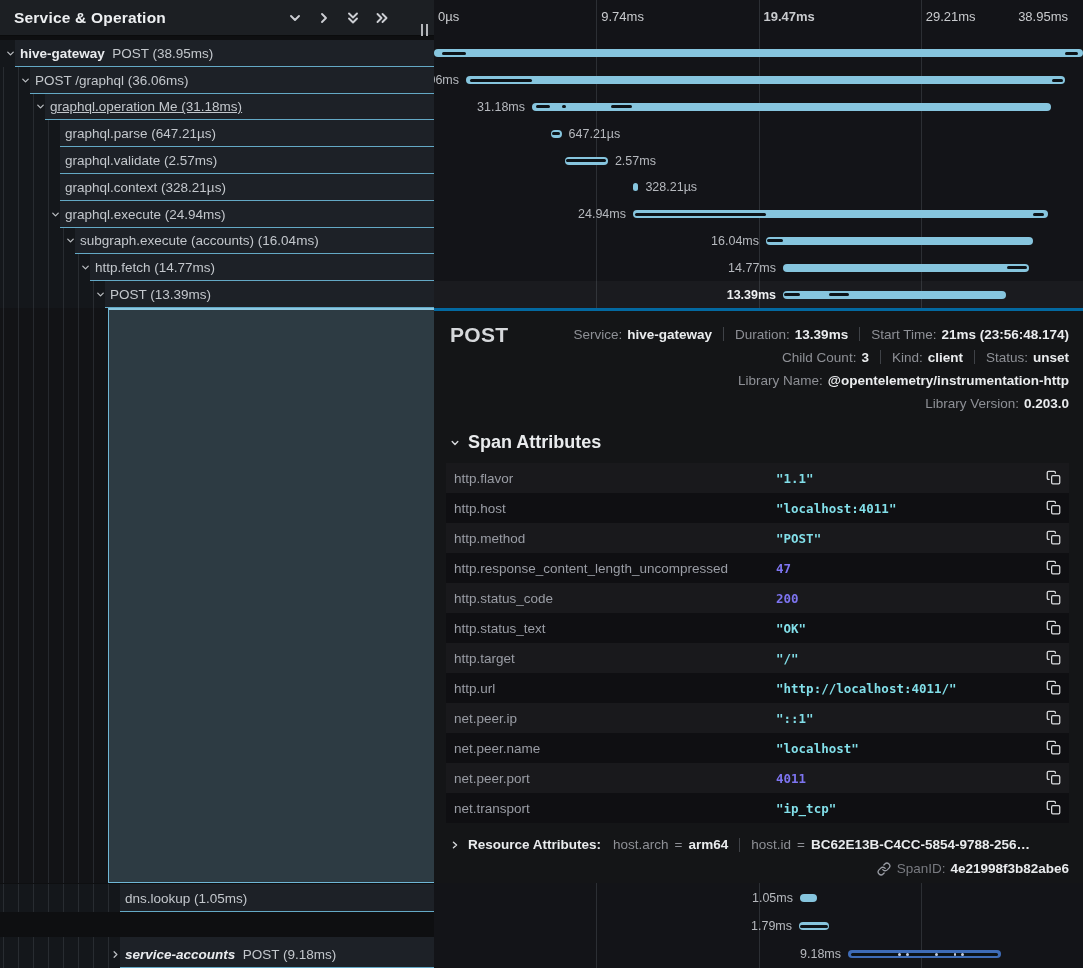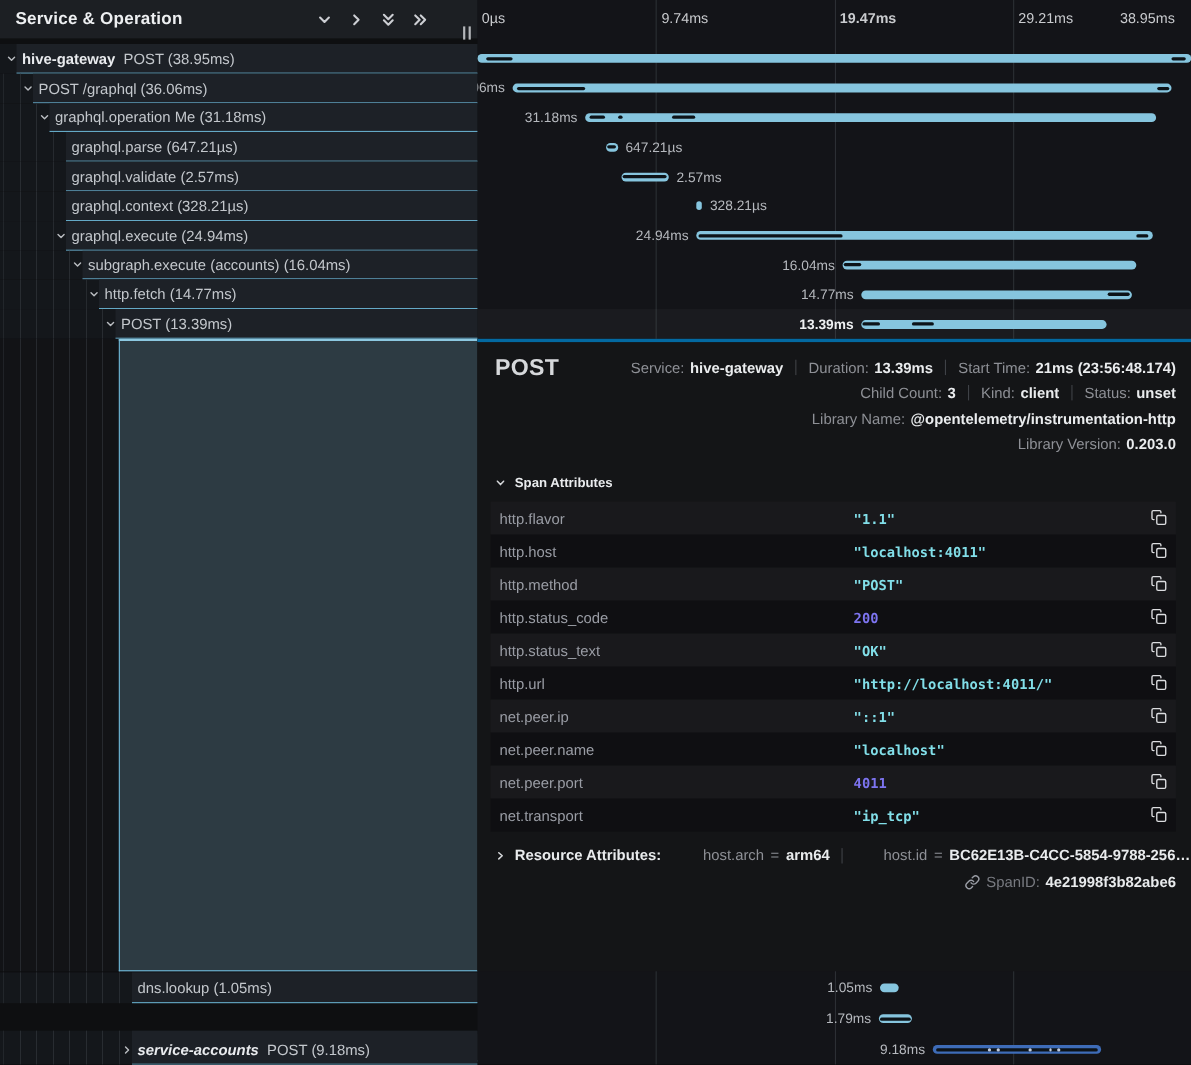--- a/index.html
+++ b/index.html
@@ -59,38 +59,38 @@
   .dp-head { position:relative; padding:12px 14px 0 16px; min-height:96px; }
   .dp-title { position:absolute; left:16px; top:12px; font-size:21px; font-weight:600; color:#d6d8db; letter-spacing:.3px; }
   .dp-meta { display:flex; flex-direction:column; align-items:flex-end; gap:1px; }
   .meta-line { display:flex; align-items:center; height:22px; font-size:13.5px; white-space:nowrap; }
   .meta-line .ml { color:#8e9096; margin-right:5px; }
   .meta-line .mv { color:#eaecee; font-weight:700; }
   .meta-div { display:inline-block; width:1px; height:14px; background:#3f4247; margin:0 11px; }
 
   .attr-head { display:flex; align-items:center; gap:8px; margin:18px 0 0 16px; cursor:pointer; }
   .attr-head .chev { width:10px; height:10px; color:#d6d8db; }
-  .attr-head .t { font-size:12px; font-weight:700; color:#e9ebed; }
+  .attr-head .t { font-size:18px; font-weight:700; color:#e9ebed; }
 
   .attr-table { margin:10px 14px 0 12px; }
   .attr-row { position:relative; height:30px; display:flex; align-items:center; }
   .attr-row:nth-child(odd) { background:#19191c; }
   .attr-row:nth-child(even) { background:#0f0f12; }
   .attr-key { margin-left:8px; font-size:13.5px; color:#9a9da5; }
   .attr-val { position:absolute; left:330px; font-family:"DejaVu Sans Mono", monospace; font-size:12.5px; font-weight:700; }
   .attr-val.string { color:#82dfe9; }
   .attr-val.number { color:#7d74f0; }
   .copy-btn { position:absolute; right:8px; top:7px; width:16px; height:16px; color:#dcdde0;
               background:none; border:none; cursor:pointer; padding:0; }
   .copy-btn svg { width:15px; height:15px; }
 
   .res-line { display:flex; align-items:center; margin:14px 0 0 16px; font-size:13.5px; white-space:nowrap; }
   .res-line .chev { width:10px; height:10px; color:#d6d8db; margin-right:8px; }
   .res-line .t { font-weight:700; color:#e9ebed; margin-right:12px; }
-  .res-line .rk { color:#8e9096;margin-left:26px; }
+  .res-line .rk { color:#8e9096; }
   .res-line .req { color:#8e9096; margin:0 6px; }
   .res-line .rv { color:#e9ebed; font-weight:700; }
 
   .spanid-line { display:flex; align-items:center; justify-content:flex-end; margin:9px 14px 0 0; font-size:13.5px; }
   .spanid-line .lnk { width:14px; height:14px; color:#9a9da5; margin-right:6px; }
   .spanid-line .sl { color:#787a80; margin-right:5px; }
   .spanid-line .sv { color:#e9ebed; font-weight:700; }
 </style>
 </head>
 <body>
@@ -163,21 +163,21 @@
           <div class="mark" style="left: 97.8%; width: 1.8%;"></div>
         </div>
         <span class="tl-label" style="right: calc(95.07% + 7px);">36.06ms</span>
       </div>
       <div class="tree-row" style="top: 93.6px; height: 26.8px;">
         <div class="rowbg" style="left: 45px;"></div>
         <div class="guides" style="width: 31px;"></div>
         <svg viewBox="0 0 16 16" class="chev" fill="none" stroke="currentColor" stroke-width="1.9" stroke-linecap="round" stroke-linejoin="round" style="left: 35px;">
           <path d="M4 6 l4 4 4 -4"></path>
         </svg>
-        <span class="lbl" style="left: 50px;">graphql.operation Me (31.18ms)</span>
+        <span class="lbl" style="left: 50px; text-decoration: underline;">graphql.operation Me (31.18ms)</span>
         <div class="row-line" style="left: 45px;"></div>
       </div>
       <div class="tl-row" style="top: 93.6px; height: 26.8px;">
         <div class="bar" style="left: 15.1%; width: 80%;">
           <div class="mark" style="left: 0.8%; width: 2.7%;"></div>
           <div class="mark" style="left: 5.8%; width: 0.7%;"></div>
           <div class="mark" style="left: 15.2%; width: 4%;"></div>
         </div>
         <span class="tl-label" style="right: calc(84.9% + 7px);">31.18ms</span>
       </div>
@@ -385,30 +385,46 @@
         </div>
         <div class="attr-row">
           <span class="attr-key">http.method</span>
           <span class="attr-val string">"POST"</span>
           <button class="copy-btn"><svg viewBox="0 0 24 24" fill="none" stroke="currentColor" stroke-width="2" stroke-linecap="round" stroke-linejoin="round">
               <rect x="9" y="9" width="13" height="13" rx="2"></rect>
               <path d="M5 15H4a2 2 0 0 1-2-2V4a2 2 0 0 1 2-2h9a2 2 0 0 1 2 2v1"></path>
             </svg></button>
         </div>
         <div class="attr-row">
+          <span class="attr-key">http.response_content_length_uncompressed</span>
+          <span class="attr-val number">47</span>
+          <button class="copy-btn"><svg viewBox="0 0 24 24" fill="none" stroke="currentColor" stroke-width="2" stroke-linecap="round" stroke-linejoin="round">
+              <rect x="9" y="9" width="13" height="13" rx="2"></rect>
+              <path d="M5 15H4a2 2 0 0 1-2-2V4a2 2 0 0 1 2-2h9a2 2 0 0 1 2 2v1"></path>
+            </svg></button>
+        </div>
+        <div class="attr-row">
           <span class="attr-key">http.status_code</span>
           <span class="attr-val number">200</span>
           <button class="copy-btn"><svg viewBox="0 0 24 24" fill="none" stroke="currentColor" stroke-width="2" stroke-linecap="round" stroke-linejoin="round">
               <rect x="9" y="9" width="13" height="13" rx="2"></rect>
               <path d="M5 15H4a2 2 0 0 1-2-2V4a2 2 0 0 1 2-2h9a2 2 0 0 1 2 2v1"></path>
             </svg></button>
         </div>
         <div class="attr-row">
           <span class="attr-key">http.status_text</span>
           <span class="attr-val string">"OK"</span>
+          <button class="copy-btn"><svg viewBox="0 0 24 24" fill="none" stroke="currentColor" stroke-width="2" stroke-linecap="round" stroke-linejoin="round">
+              <rect x="9" y="9" width="13" height="13" rx="2"></rect>
+              <path d="M5 15H4a2 2 0 0 1-2-2V4a2 2 0 0 1 2-2h9a2 2 0 0 1 2 2v1"></path>
+            </svg></button>
+        </div>
+        <div class="attr-row">
+          <span class="attr-key">http.target</span>
+          <span class="attr-val string">"/"</span>
           <button class="copy-btn"><svg viewBox="0 0 24 24" fill="none" stroke="currentColor" stroke-width="2" stroke-linecap="round" stroke-linejoin="round">
               <rect x="9" y="9" width="13" height="13" rx="2"></rect>
               <path d="M5 15H4a2 2 0 0 1-2-2V4a2 2 0 0 1 2-2h9a2 2 0 0 1 2 2v1"></path>
             </svg></button>
         </div>
         <div class="attr-row">
           <span class="attr-key">http.url</span>
           <span class="attr-val string">"http://localhost:4011/"</span>
           <button class="copy-btn"><svg viewBox="0 0 24 24" fill="none" stroke="currentColor" stroke-width="2" stroke-linecap="round" stroke-linejoin="round">
               <rect x="9" y="9" width="13" height="13" rx="2"></rect>

